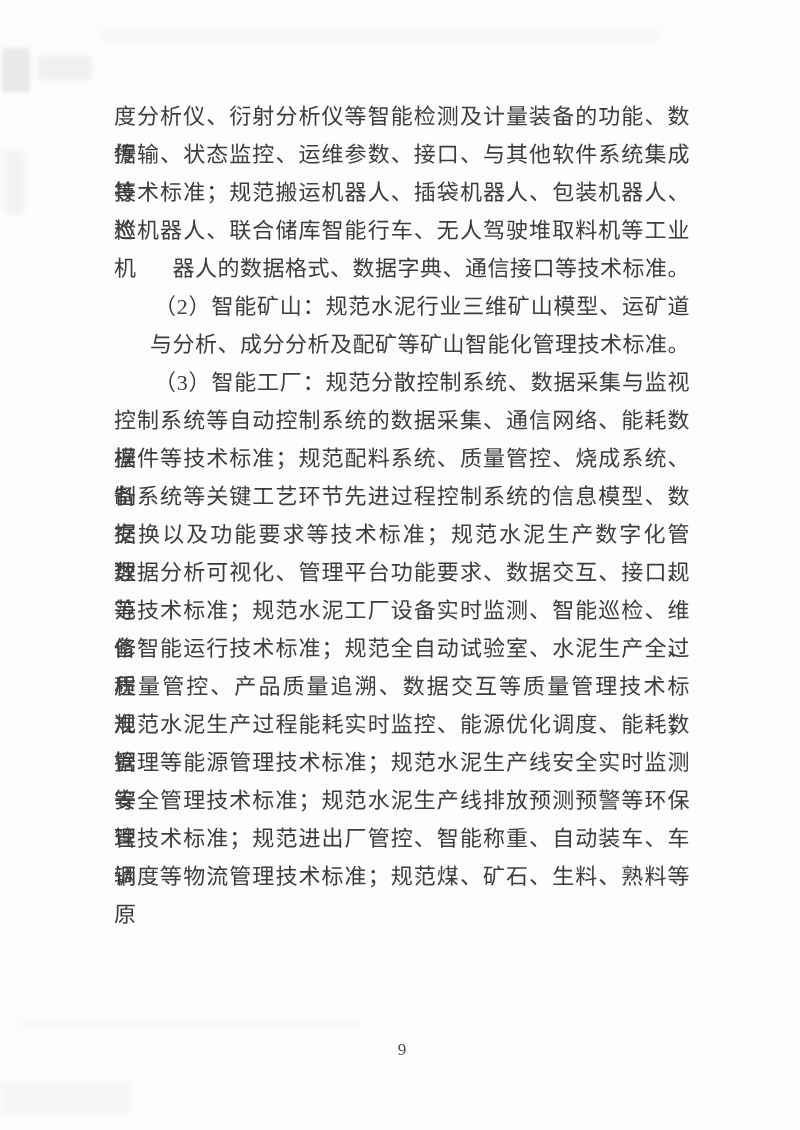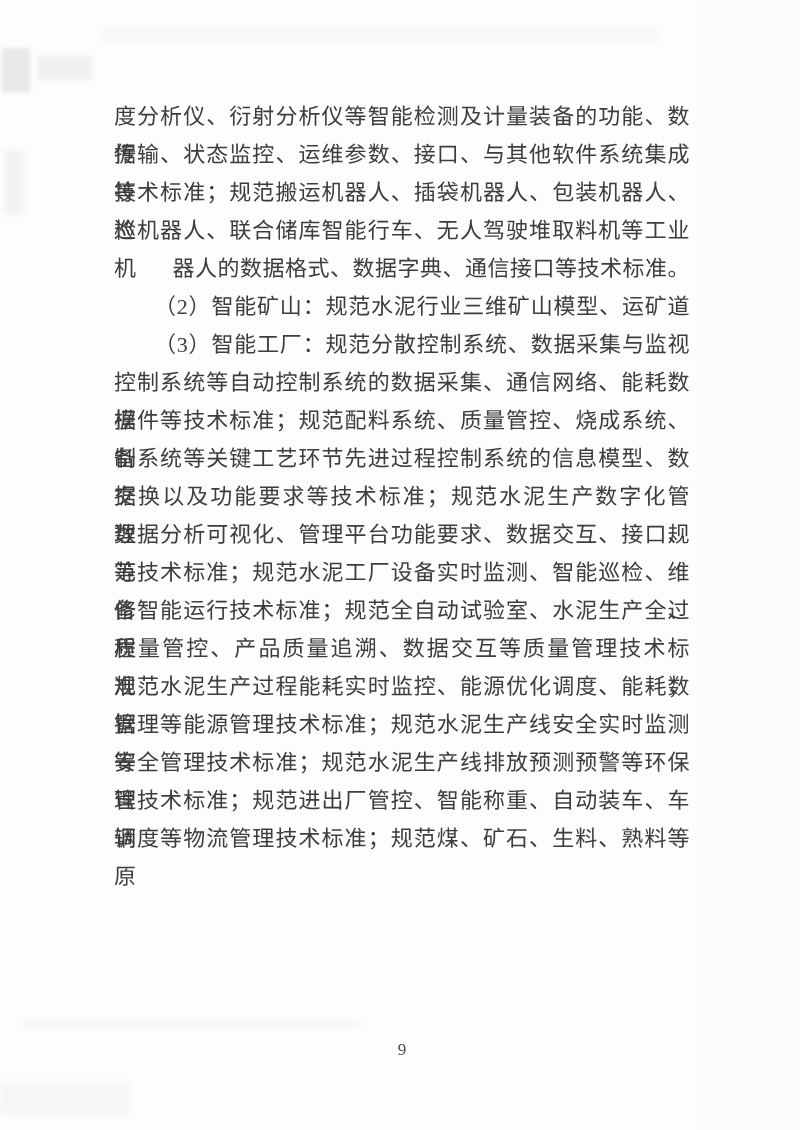--- a/index.html
+++ b/index.html
@@ -69,20 +69,21 @@
   <div class="artifact a5"></div>
   <div class="artifact a6"></div>
 
   <div class="text-block" id="text-block">
       <div class="line justify">度分析仪、衍射分析仪等智能检测及计量装备的功能、数据</div>
       <div class="line justify">传输、状态监控、运维参数、接口、与其他软件系统集成等</div>
       <div class="line justify">技术标准；规范搬运机器人、插袋机器人、包装机器人、巡</div>
       <div class="line justify">检机器人、联合储库智能行车、无人驾驶堆取料机等工业机</div>
       <div class="line">器人的数据格式、数据字典、通信接口等技术标准。</div>
       <div class="line justify indent">（2）智能矿山：规范水泥行业三维矿山模型、运矿道</div>
+      <div class="line">与分析、成分分析及配矿等矿山智能化管理技术标准。</div>
       <div class="line justify indent">（3）智能工厂：规范分散控制系统、数据采集与监视</div>
       <div class="line justify">控制系统等自动控制系统的数据采集、通信网络、能耗数据</div>
       <div class="line justify">模件等技术标准；规范配料系统、质量管控、烧成系统、制</div>
       <div class="line justify">备系统等关键工艺环节先进过程控制系统的信息模型、数据</div>
       <div class="line justify">交换以及功能要求等技术标准；规范水泥生产数字化管理、</div>
       <div class="line justify">数据分析可视化、管理平台功能要求、数据交互、接口规范</div>
       <div class="line justify">等技术标准；规范水泥工厂设备实时监测、智能巡检、维修、</div>
       <div class="line justify">备智能运行技术标准；规范全自动试验室、水泥生产全过程</div>
       <div class="line justify">质量管控、产品质量追溯、数据交互等质量管理技术标准；</div>
       <div class="line justify">规范水泥生产过程能耗实时监控、能源优化调度、能耗数据</div>

